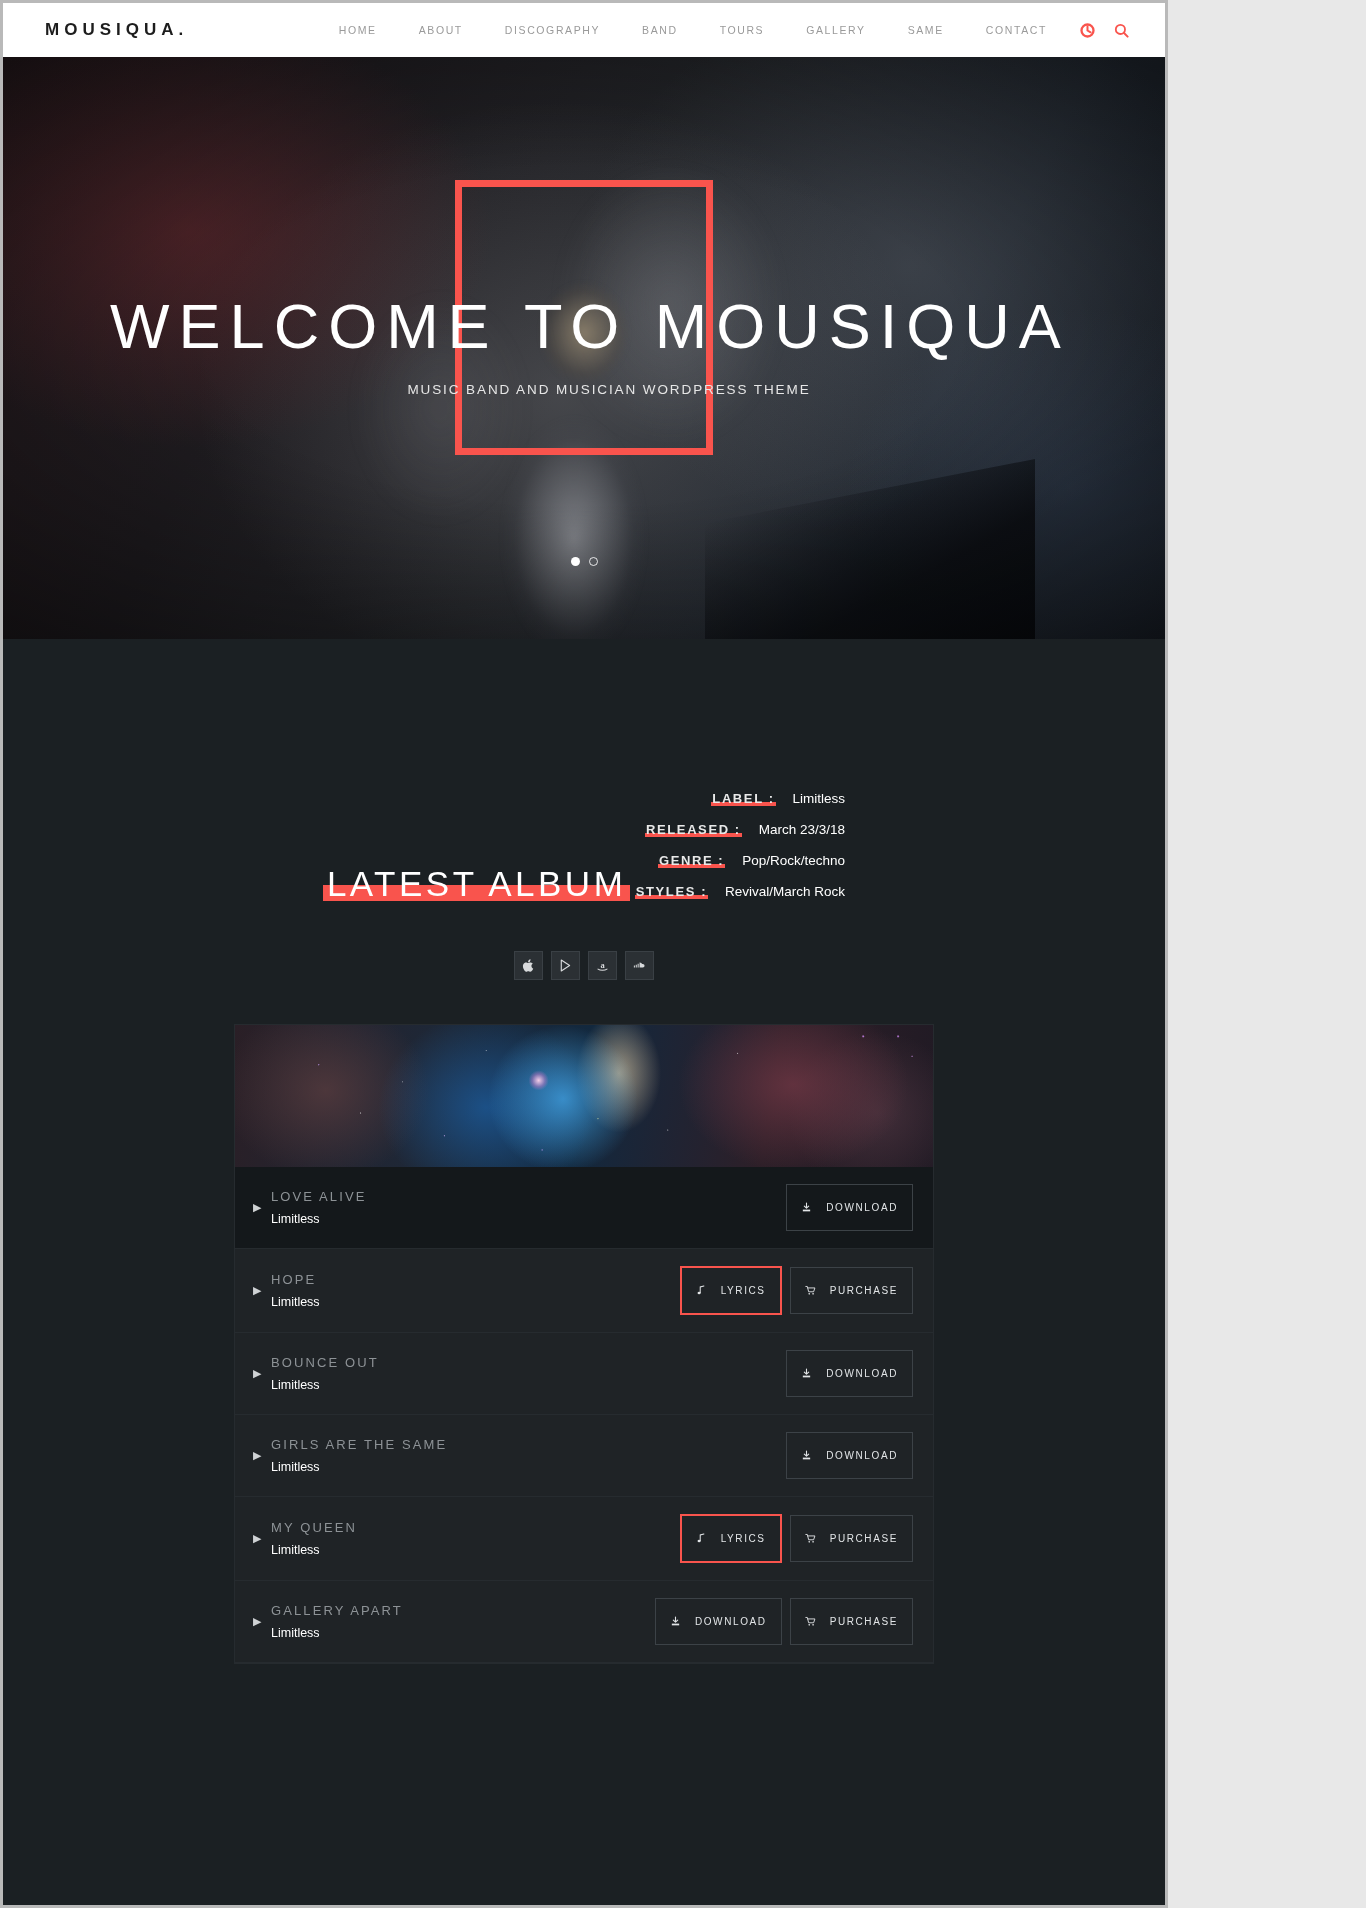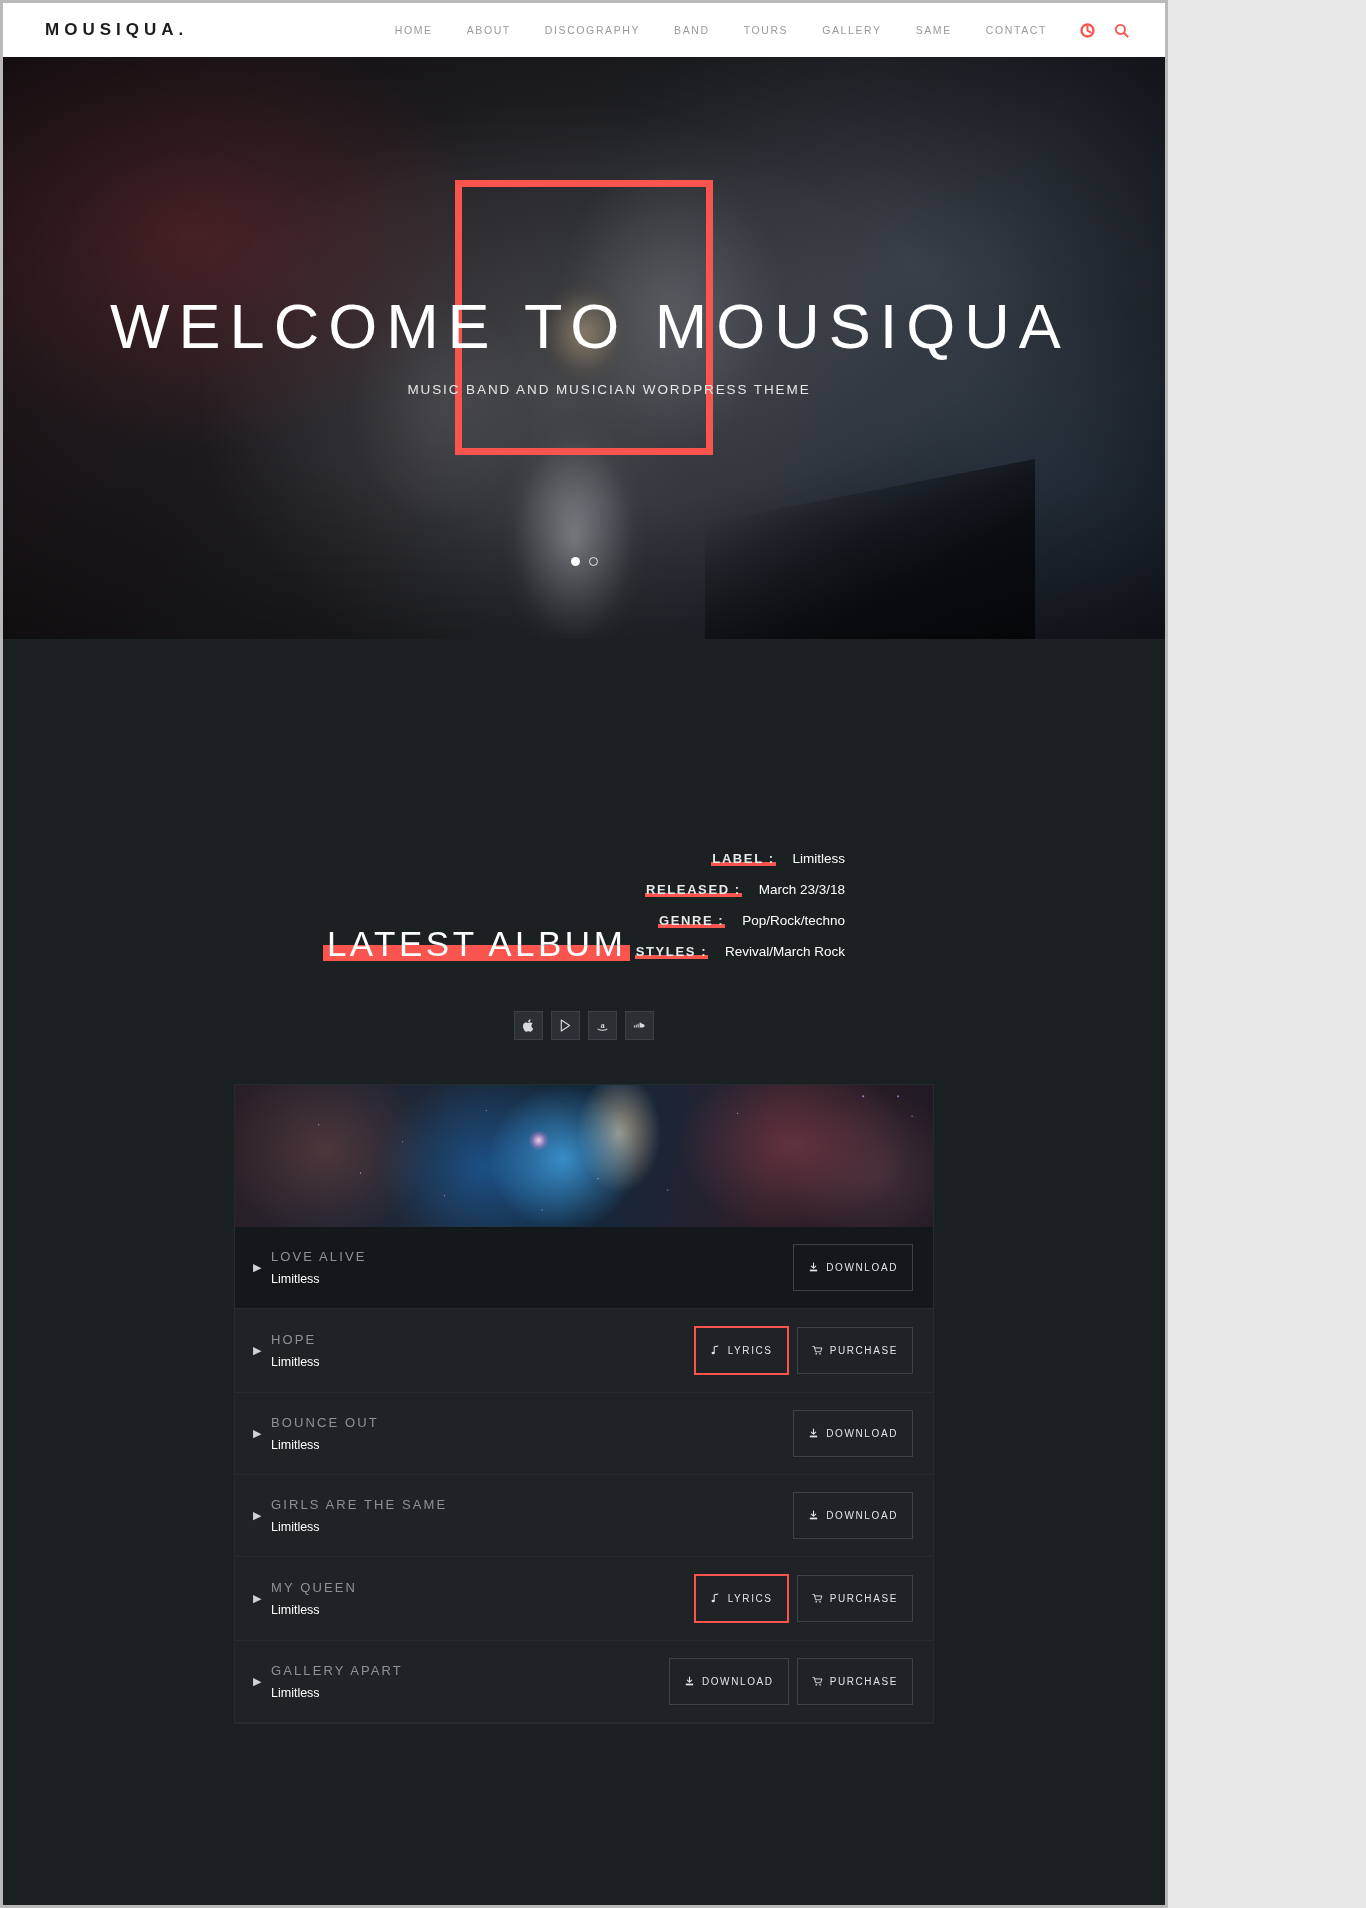--- a/index.html
+++ b/index.html
@@ -35,21 +35,21 @@
     font-size: 17px;
     font-weight: 700;
     letter-spacing: 5px;
     color: #1d1d1d;
     white-space: nowrap;
   }
   .nav {
     margin-left: auto;
     display: flex;
     align-items: flex-start;
-    gap: 0;
+    gap: 8px;
   }
   .nav-item {
     font-size: 10.5px;
     letter-spacing: 1.6px;
     color: #9a9a9a;
     padding: 0 17px;
     cursor: pointer;
     white-space: nowrap;
     font-weight: 400;
   }
@@ -175,21 +175,21 @@
   }
   .title-underline {
     position: absolute;
     left: 0; right: 0; bottom: 2px;
     height: 16px;
     background: #f9544d;
     z-index: 1;
   }
 
   .meta-list {
-    margin-top: 115px;
+    margin-top: 55px;
     display: inline-block;
     text-align: left;
   }
   .meta-row {
     display: flex;
     align-items: baseline;
     justify-content: flex-end;
     margin-bottom: 13px;
     white-space: nowrap;
   }
@@ -311,21 +311,21 @@
   }
   .track-actions {
     display: flex;
     align-items: center;
     gap: 8px;
     flex: 0 0 auto;
   }
   .act-btn {
     display: flex;
     align-items: center;
-    gap: 7px;
+    gap: 14px;
     padding: 17px 14px;
     border: 1px solid #3c4247;
     background: transparent;
     color: #e2e5e7;
     font-size: 10px;
     letter-spacing: 1.6px;
     font-family: "Liberation Sans", sans-serif;
     cursor: pointer;
     white-space: nowrap;
     line-height: 1;

